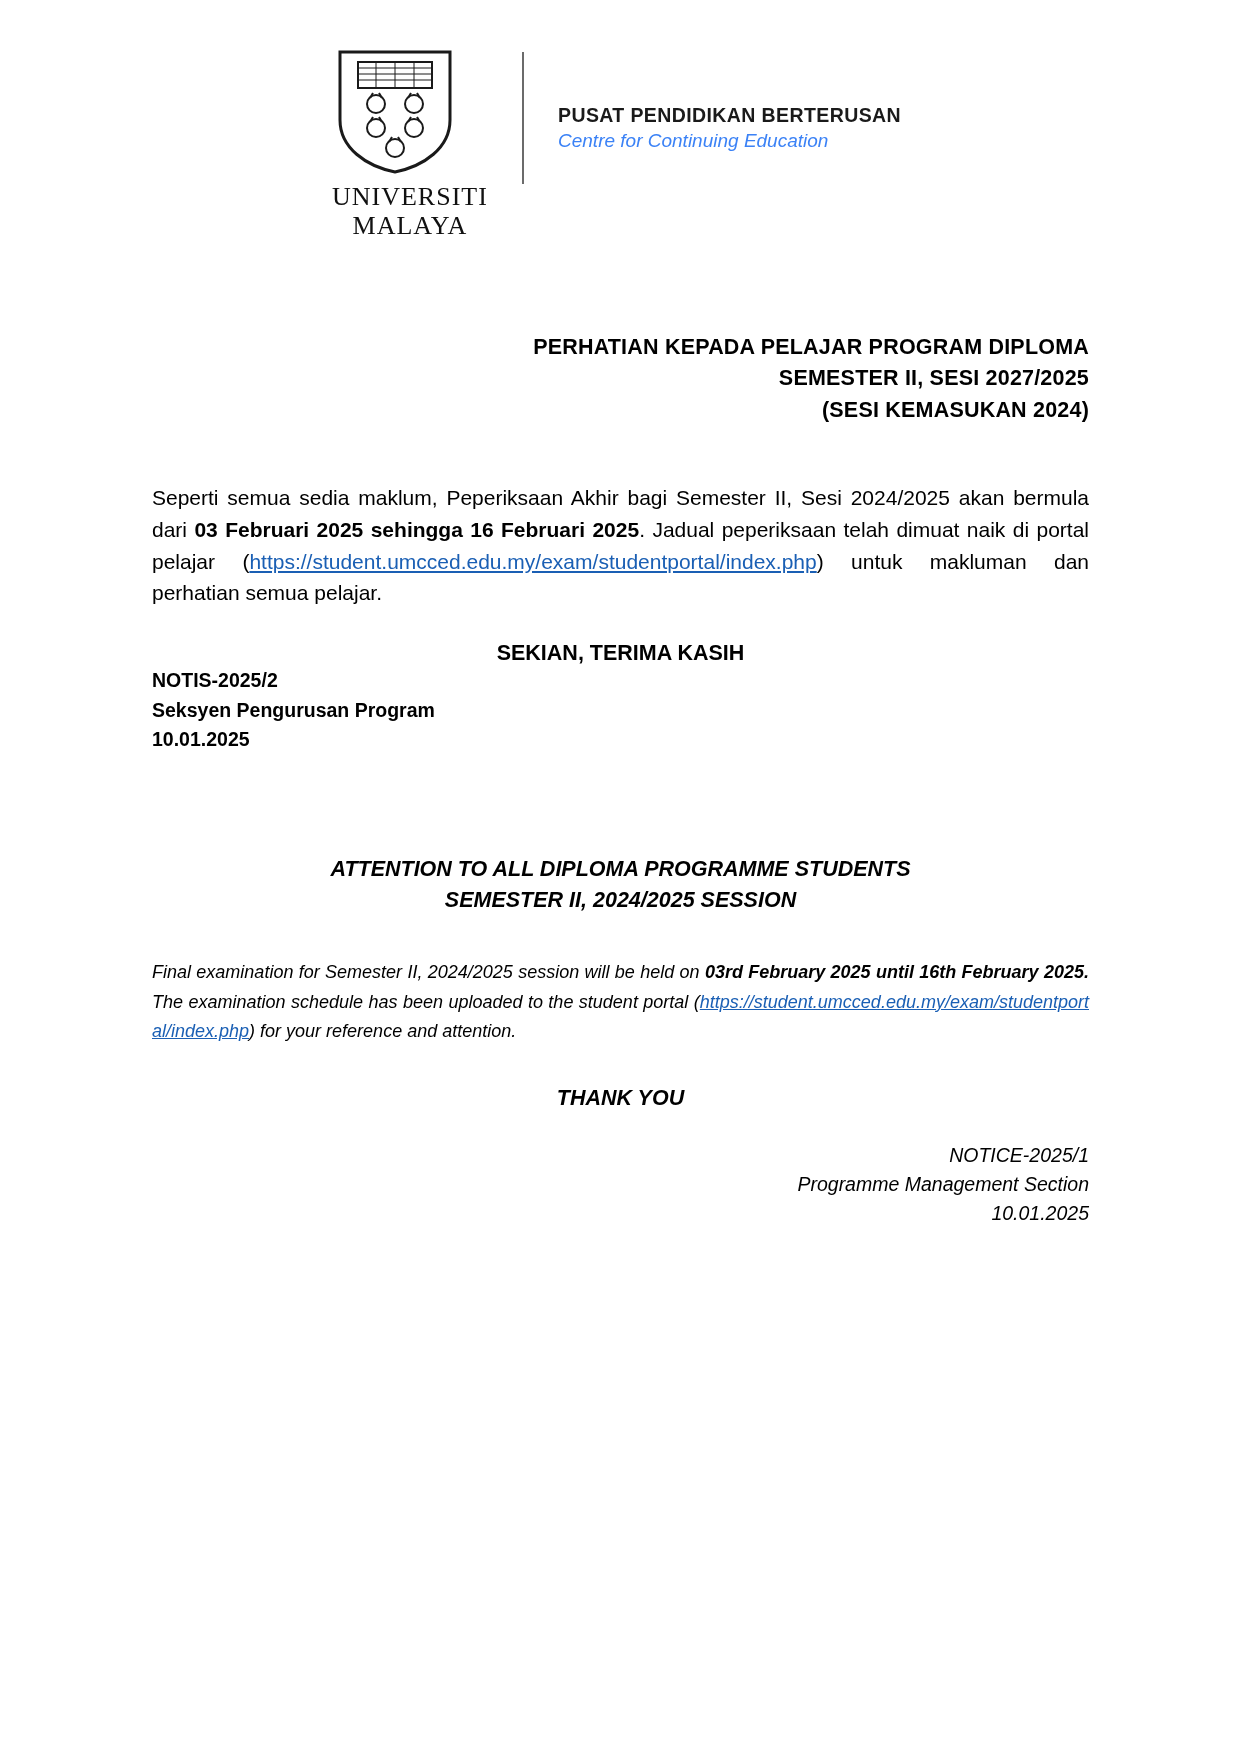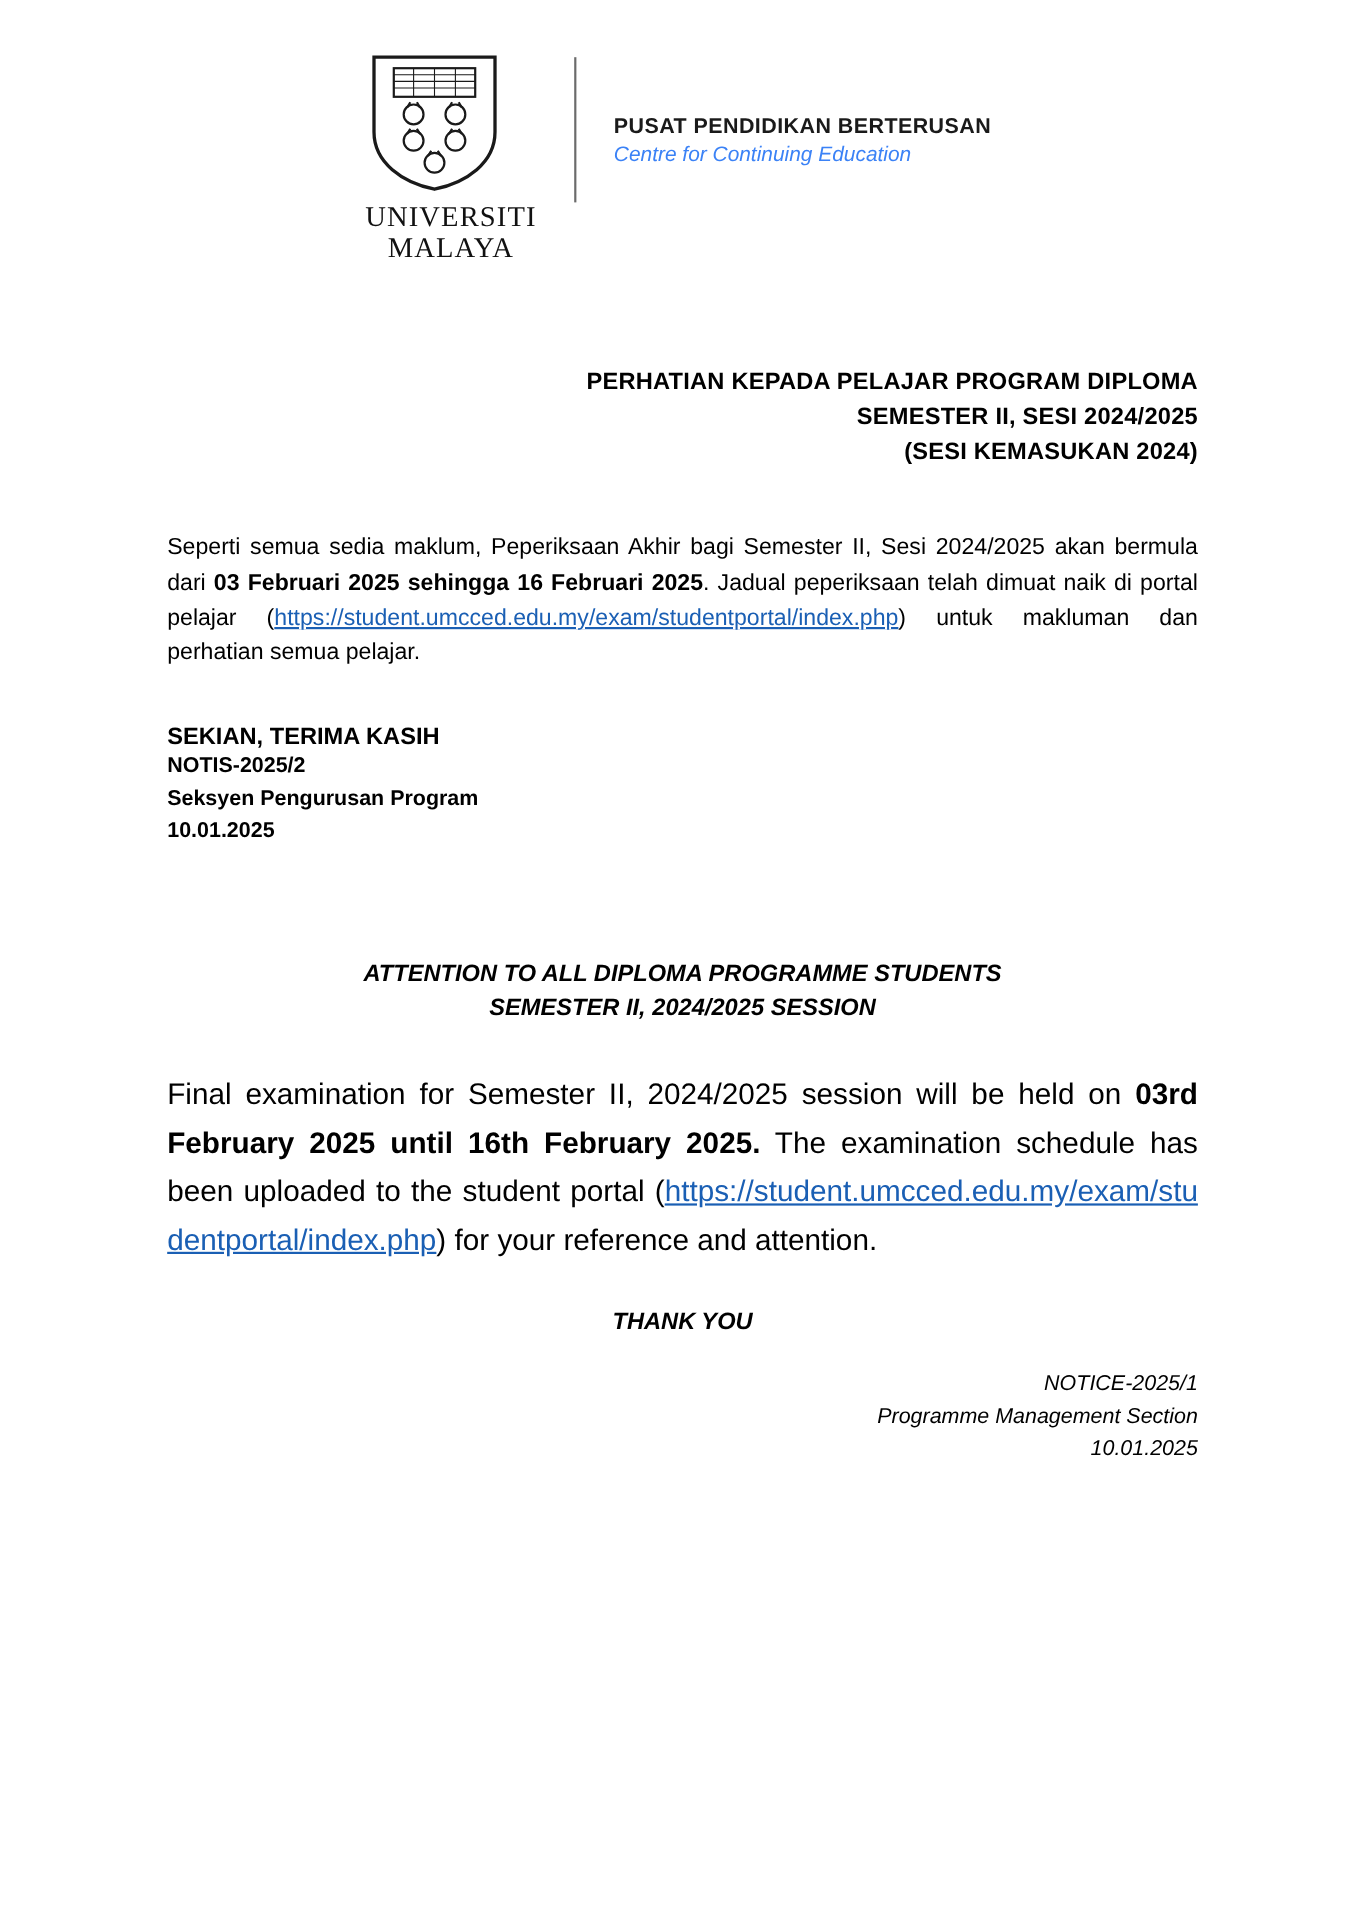--- a/index.html
+++ b/index.html
@@ -103,43 +103,45 @@
     text-align: justify;
     text-justify: inter-word;
   }
   .para b { font-weight: bold; }
   .link {
     color: #1a5fb4;
     text-decoration: underline;
     word-break: break-all;
   }
   .centered-bold {
-    font-weight: bold;
-    font-size: 21.5px;
-    margin-top: 48px;
+    text-align: center;
+    font-weight: bold;
+    font-size: 21.5px;
+    margin-top: 32px;
   }
   .signoff {
     text-align: left;
     font-size: 19.5px;
     line-height: 1.5;
     font-weight: bold;
   }
 
   
   .section-en { margin-top: 100px; }
   .title-block-en {
     text-align: center;
     font-weight: bold;
     font-style: italic;
     font-size: 21.5px;
     line-height: 1.45;
   }
   .para-en {
     margin-top: 42px;
-    font-size: 27px;
+    font-size: 18px;
+    font-style: italic;
     line-height: 1.62;
     text-align: justify;
     text-justify: inter-word;
   }
   .para-en b { font-weight: bold; }
   .centered-bold-en {
     text-align: center;
     font-weight: bold;
     font-style: italic;
     font-size: 21.5px;
@@ -198,21 +200,21 @@
       <div class="org-ms">PUSAT PENDIDIKAN BERTERUSAN</div>
       <div class="org-en">Centre for Continuing Education</div>
     </div>
   </div>
 
   <div class="ghost"></div>
 
   <div class="content">
     <div class="title-block">
       <div>PERHATIAN KEPADA PELAJAR PROGRAM DIPLOMA</div>
-      <div>SEMESTER II, SESI 2024/2025</div>
+      <div>SEMESTER II, SESI 2027/2025</div>
       <div>(SESI KEMASUKAN 2024)</div>
     </div>
 
     <p class="para"><span>Seperti semua sedia maklum, Peperiksaan Akhir bagi Semester II, Sesi 2024/2025 akan bermula dari </span><b>03 Februari 2025 sehingga 16 Februari 2025</b><span>. Jadual peperiksaan telah dimuat naik di portal pelajar (</span><a class="link" href="#">https://student.umcced.edu.my/exam/studentportal/index.php</a><span>) untuk makluman dan perhatian semua pelajar.</span></p>
 
     <div class="centered-bold">SEKIAN, TERIMA KASIH</div>
 
     <div class="signoff">
       <div>NOTIS-2025/2</div>
       <div>Seksyen Pengurusan Program</div>

